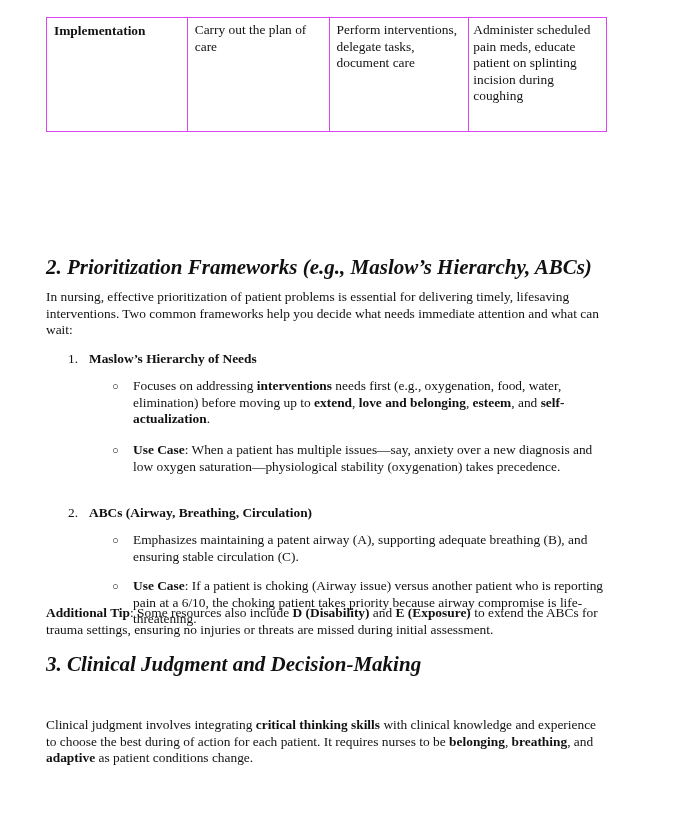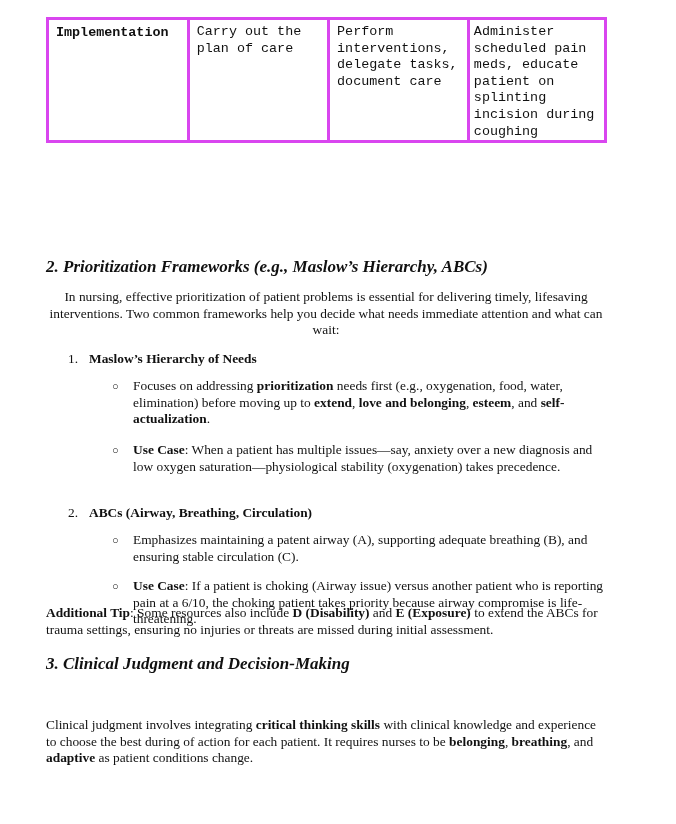--- a/index.html
+++ b/index.html
@@ -6,36 +6,35 @@
   body {
     width: 676px; height: 824px; position: relative; overflow: hidden;
     font-family: "Liberation Serif", "DejaVu Serif", serif;
     color: #111; font-size: 13.4px; line-height: 16.6px;
   }
   .tbl {
     position: absolute; left: 46px; top: 17px;
     border-collapse: collapse; width: 561px;
   }
   .tbl td {
-    border: 3px solid #d946ef; vertical-align: top;
+    border: 1px solid #d946ef; vertical-align: top;
     padding: 4px 6px 0 7px;
-    font-family: Liberation Mono, monospace;
   }
   .tbl td.c0 { width: 125px; font-weight: bold; }
   .tbl td.c1 { width: 126px; }
   .tbl td.c2 { width: 124px; }
   .tbl td.c3 { width: 125px; padding-left: 4px; margin-left: 44px; }
   .tbl tr.r0 td { height: 108px; }
   .tbl tr.r1 td { height: 92px; }
   .tbl tr.r0 td.c0 { padding-top: 5px; }
   .tbl tr.r1 td.c0 { padding-top: 6px; }
 
   h2.sec {
     position: absolute; left: 46px; margin: 0;
-    font-size: 17px; font-weight: bold; font-style: italic;
+    font-size: 21px; font-weight: bold; font-style: italic;
     line-height: 20px; color: #111;
   }
   p.para { position: absolute; left: 46px; width: 560px; margin: 0; }
   .olitem { position: absolute; left: 68px; margin: 0; font-weight: bold; }
   .olitem .num { display: inline-block; width: 21px; font-weight: normal; }
   .bul { position: absolute; left: 114px; width: 490px; margin: 0; }
   .bul .dot {
     position: absolute; left: -2px; top: 0; font-size: 11px;
   }
   .bul .txt { display: block; margin-left: 19px; }
@@ -50,29 +49,29 @@
     <td class="c0">Implementation</td>
     <td class="c1">Carry out the plan of care</td>
     <td class="c2">Perform interventions, delegate tasks, document care</td>
     <td class="c3">Administer scheduled pain meds, educate patient on splinting incision during coughing</td>
   </tr>
 </tbody>
   </table>
 
 <h2 class="sec" style="top:257px;">2. Prioritization Frameworks (e.g., Maslow’s Hierarchy, ABCs)</h2>
 
-<p class="para" style="top:289px;text-align:center;">In nursing, effective prioritization of patient problems is essential for delivering timely, lifesaving interventions. Two common frameworks help you decide what needs immediate attention and what can wait:</p>
+<p class="para" style="top:289px;">In nursing, effective prioritization of patient problems is essential for delivering timely, lifesaving interventions. Two common frameworks help you decide what needs immediate attention and what can wait:</p>
 
 <div class="olitem" style="top:351px;">
   <span class="num">1.</span><span>Maslow’s Hierarchy of Needs</span>
 </div>
 
 <div class="bul" style="top:378px;">
   <span class="dot">○</span>
-  <span class="txt rich"><span>Focuses on addressing </span><b>prioritization</b><span> needs first (e.g., oxygenation, food, water, elimination) before moving up to </span><b>extend</b><span>, </span><b>love and belonging</b><span>, </span><b>esteem</b><span>, and </span><b>self-actualization</b><span>.</span></span>
+  <span class="txt rich"><span>Focuses on addressing </span><b>interventions</b><span> needs first (e.g., oxygenation, food, water, elimination) before moving up to </span><b>extend</b><span>, </span><b>love and belonging</b><span>, </span><b>esteem</b><span>, and </span><b>self-actualization</b><span>.</span></span>
 </div>
 
 <div class="bul" style="top:442px;">
   <span class="dot">○</span>
   <span class="txt rich"><b>Use Case</b><span>: When a patient has multiple issues—say, anxiety over a new diagnosis and low oxygen saturation—physiological stability (oxygenation) takes precedence.</span></span>
 </div>
 
 <div class="olitem" style="top:505px;">
   <span class="num">2.</span><span>ABCs (Airway, Breathing, Circulation)</span>
 </div>

